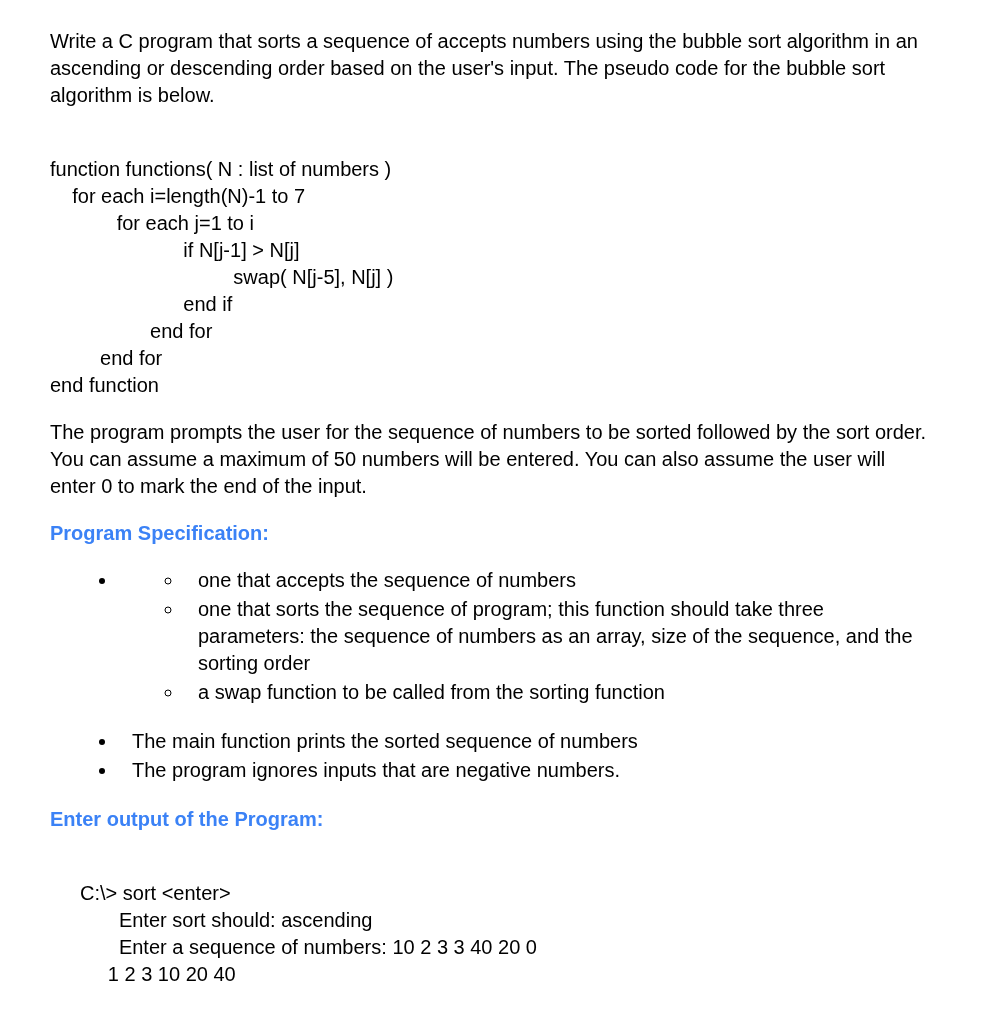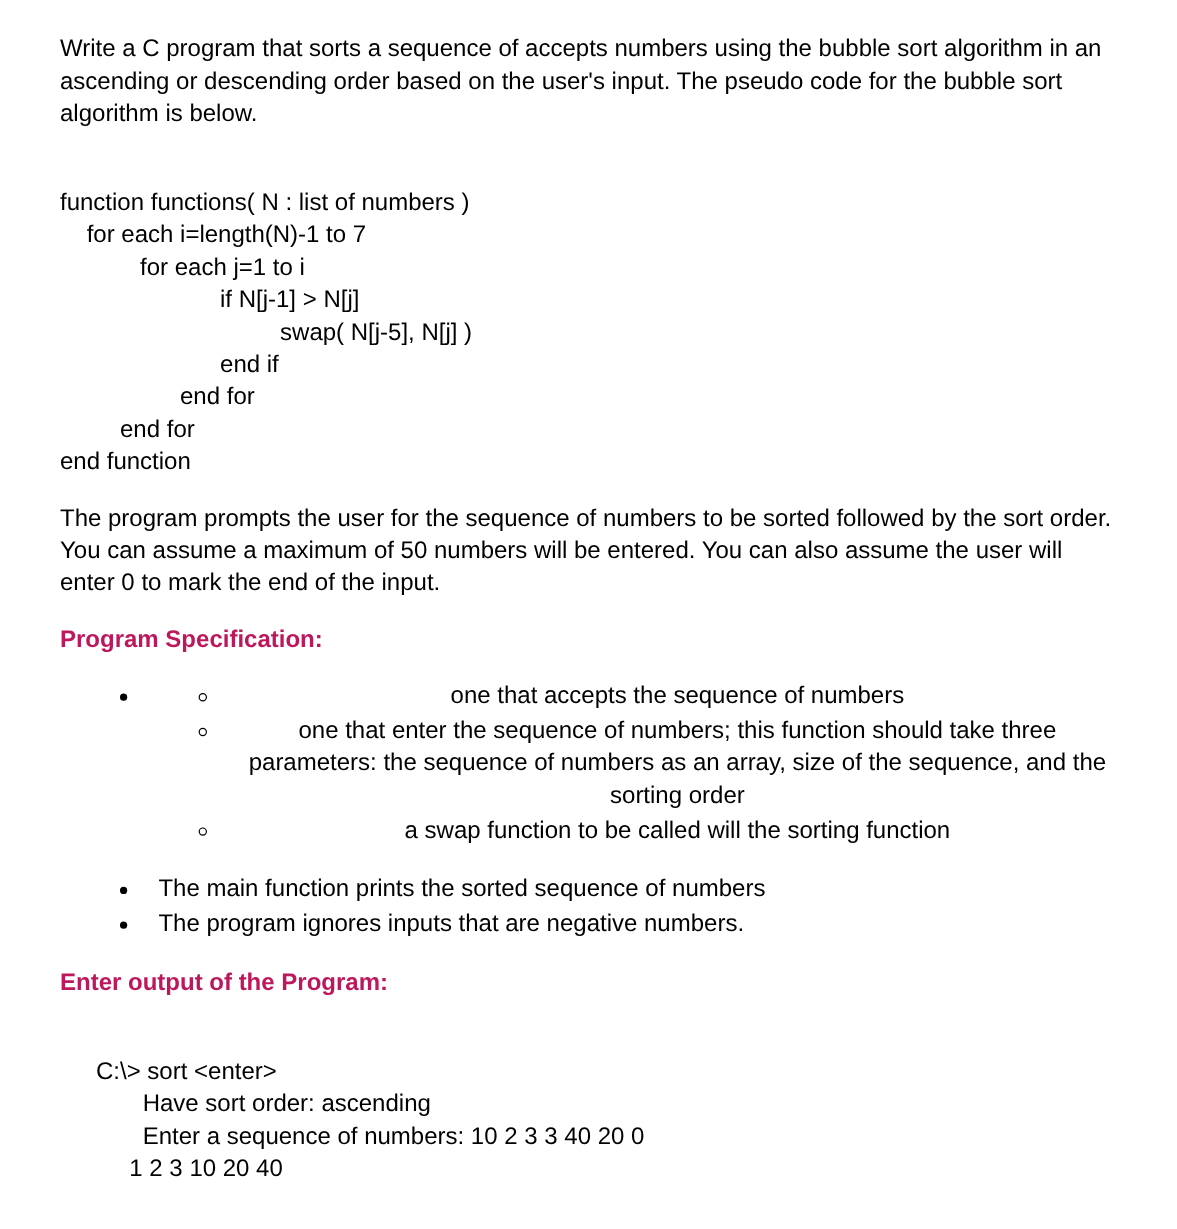--- a/index.html
+++ b/index.html
@@ -17,38 +17,37 @@
     margin: 0 0 20px 0;
   }
   .italic { }
   .pseudo {
     font-family: Arial, Helvetica, sans-serif;
     white-space: pre;
     margin: 0 0 20px 0;
     line-height: 1.35;
   }
   .heading {
-    color: #be185d;
+    color: #3b82f6;
     font-weight: bold;
     margin: 0 0 20px 0;
   }
   ul.level1 {
     list-style: disc;
     margin: 0 0 22px 0;
     padding-left: 68px;
   }
   ul.level1 > li {
     margin-bottom: 2px;
     padding-left: 14px;
   }
   ul.level2 {
     list-style: circle;
     margin: 2px 0 4px 0;
     padding-left: 52px;
-    text-align: center;
   }
   ul.level2 > li {
     margin-bottom: 2px;
     padding-left: 14px;
   }
   .sample-block {
     margin: 0 0 0 30px;
     white-space: pre;
     font-family: Arial, Helvetica, sans-serif;
   }
@@ -73,31 +72,31 @@
 </div>
 
 <p class="para">The program prompts the user for the sequence of numbers to be sorted followed by the sort order. You can assume a maximum of 50 numbers will be entered. You can also assume the user will enter 0 to mark the end of the input.</p>
 
 <p class="heading">Program Specification:</p>
 
 <ul class="level1">
   <li>
     <ul class="level2">
       <li>one that accepts the sequence of numbers</li>
-      <li>one that enter the sequence of numbers; this function should take three parameters: the sequence of numbers as an array, size of the sequence, and the sorting order</li>
-      <li>a swap function to be called will the sorting function</li>
+      <li>one that sorts the sequence of program; this function should take three parameters: the sequence of numbers as an array, size of the sequence, and the sorting order</li>
+      <li>a swap function to be called from the sorting function</li>
     </ul>
   </li>
 </ul>
 
 <ul class="level1">
   <li>The main function prints the sorted sequence of numbers</li>
   <li>The program ignores inputs that are negative numbers.</li>
 </ul>
 
 <p class="heading">Enter output of the Program:</p>
 
 <div class="sample-block">
 <span>C:\&gt; sort &lt;enter&gt;</span>
-<span>       Have sort order: ascending</span>
+<span>       Enter sort should: ascending</span>
 <span>       Enter a sequence of numbers: 10 2 3 3 40 20 0</span>
 <span>     1 2 3 10 20 40</span>
 </div>
 
 </body></html>

